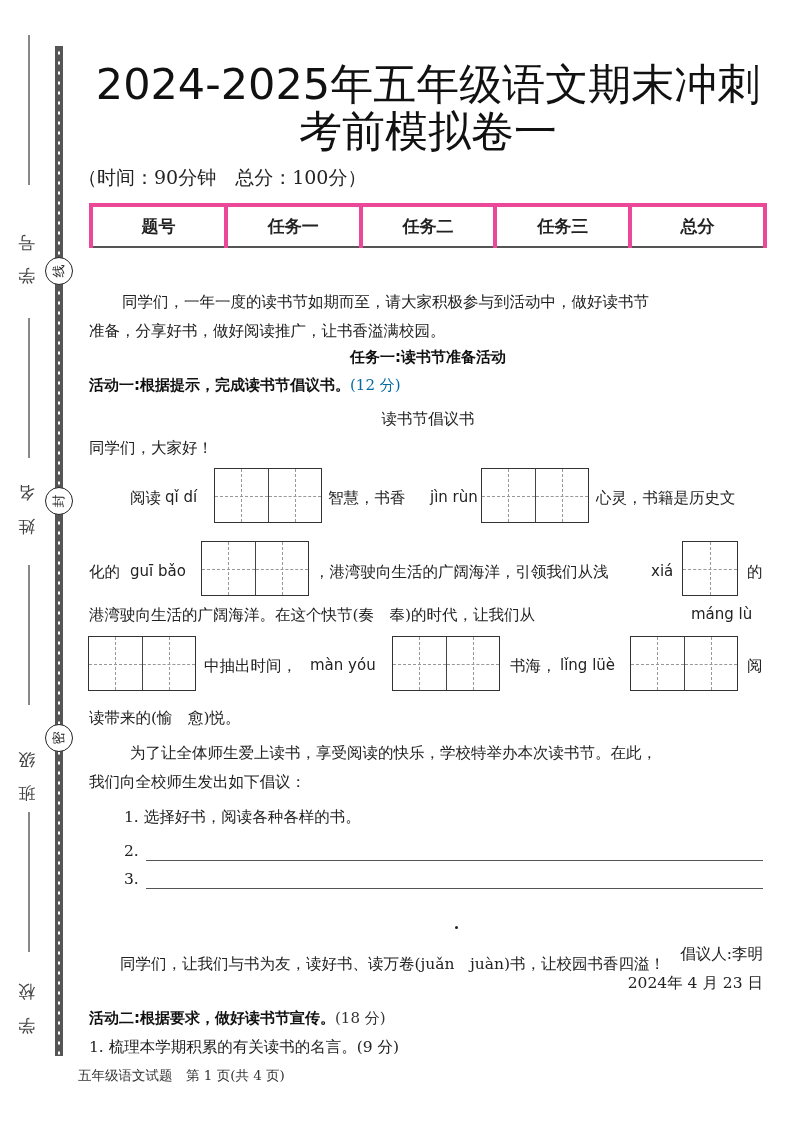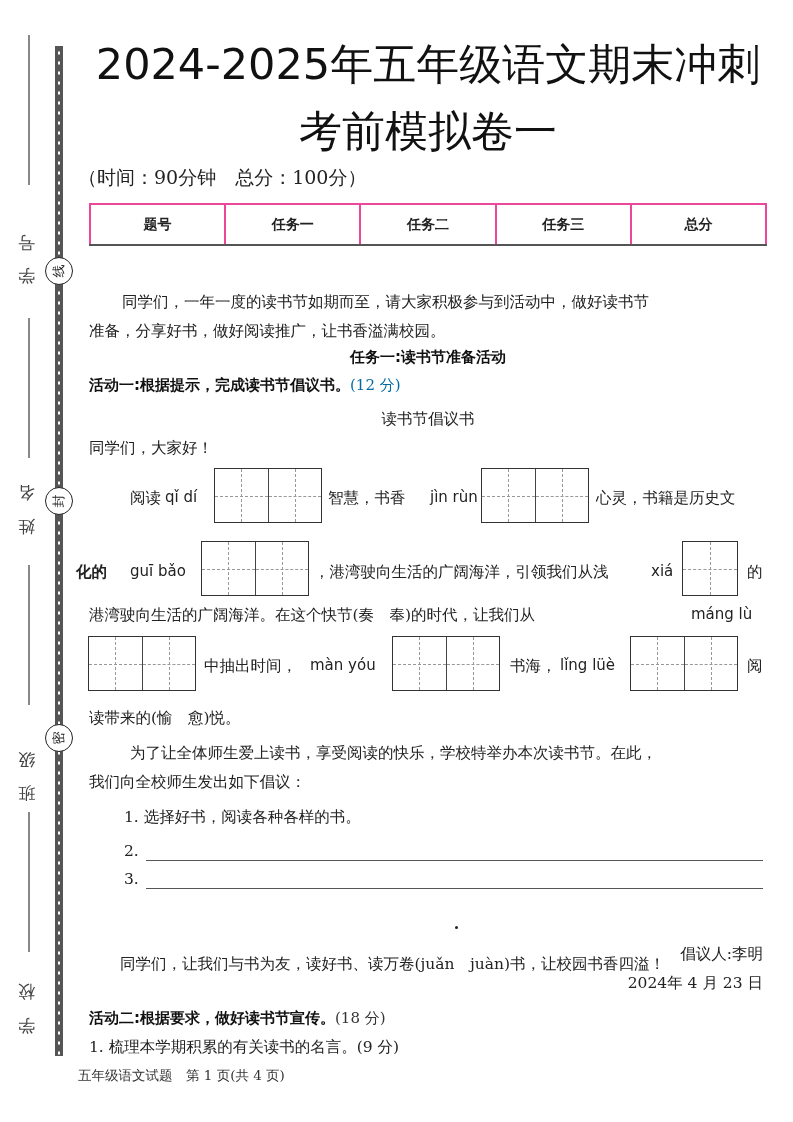--- a/index.html
+++ b/index.html
@@ -13,30 +13,30 @@
            background-size:8px 10px; background-position:0 2px; }
   .side-line { position:absolute; left:28px; width:1.5px; background:#888; }
   .side-label { position:absolute; left:14px; width:28px; font-size:17px; color:#444;
                 writing-mode:vertical-rl; transform:rotate(180deg); letter-spacing:14px;
                 font-family:"DejaVu Sans","Liberation Sans",sans-serif; }
   .seal { position:absolute; left:45px; width:26px; height:26px; border:1.6px solid #222;
           border-radius:50%; background:#fff; font-size:13px; line-height:26px; text-align:center;
           transform:rotate(-90deg); font-family:"DejaVu Sans",sans-serif; }
 
   
-  .title1 { left:78px; top:36px; width:700px; text-align:center; font-size:43px; line-height:56px;
+  .title1 { left:78px; top:56px; width:700px; text-align:center; font-size:43px; line-height:56px;
             font-family:"DejaVu Sans","Liberation Sans",sans-serif; color:#111; letter-spacing:0px; }
   .title2 { left:78px; top:104px; width:700px; text-align:center; font-size:43px; line-height:54px;
             font-family:"DejaVu Sans","Liberation Sans",sans-serif; color:#111; }
   .subtitle { left:78px; top:165px; width:700px; font-size:19px; color:#222; }
 
   
   table.score { position:absolute; left:89px; top:203px; width:678px; border-collapse:collapse;
                 border:1.5px solid #333; font-family:"DejaVu Sans","Liberation Sans",sans-serif; }
-  table.score td { border:2px solid #ec4899; height:37px; text-align:center; font-size:14px; font-weight:bold; color:#222; width:20%;font-family:Liberation Serif, serif; }
+  table.score td { border:4px solid #ec4899; height:37px; text-align:center; font-size:17px; font-weight:bold; color:#222; width:20%;font-family:Liberation Serif, serif; }
   table.score tr:first-child td { border-bottom:2px solid #555; }
 
   .p { font-size:15.5px; line-height:22px; color:#222; }
   .bold-sans { font-family:"DejaVu Sans","Liberation Sans",sans-serif; font-weight:bold; color:#111; }
   .pinyin { font-family:"DejaVu Sans","Liberation Sans",sans-serif; font-size:15px; color:#222; }
 
   
   .tzg { position:absolute; border:1.6px solid #333; height:55px; background:#fff; display:flex; box-sizing:border-box; }
   .tzg .cell { position:relative; flex:1; height:100%; border-right:1.2px solid #444; box-sizing:border-box; }
   .tzg .cell:last-child { border-right:none; }
@@ -94,21 +94,21 @@
     <div class="cell"></div>
   </div>
 <span class="abs p" style="left:328px;top:487px;">智慧，书香</span>
 <span class="abs pinyin" style="left:430px;top:488px;">jìn rùn</span>
 <div class="tzg" style="left:481px;top:468px;width:108px;">
     <div class="cell"></div>
     <div class="cell"></div>
   </div>
 <span class="abs p" style="left:596px;top:487px;">心灵，书籍是历史文</span>
 
-<span class="abs p" style="left:76px;top:561px;font-weight:bold;">化的</span>
+<span class="abs p" style="left:89px;top:561px;">化的</span>
 <span class="abs pinyin" style="left:130px;top:562px;">guī bǎo</span>
 <div class="tzg" style="left:201px;top:541px;width:108px;">
     <div class="cell"></div>
     <div class="cell"></div>
   </div>
 <span class="abs p" style="left:314px;top:561px;">，港湾驶向生活的广阔海洋，引领我们从浅</span>
 <span class="abs pinyin" style="left:651px;top:562px;">xiá</span>
 <div class="tzg" style="left:682px;top:541px;width:56px;">
     <div class="cell"></div>
   </div>

